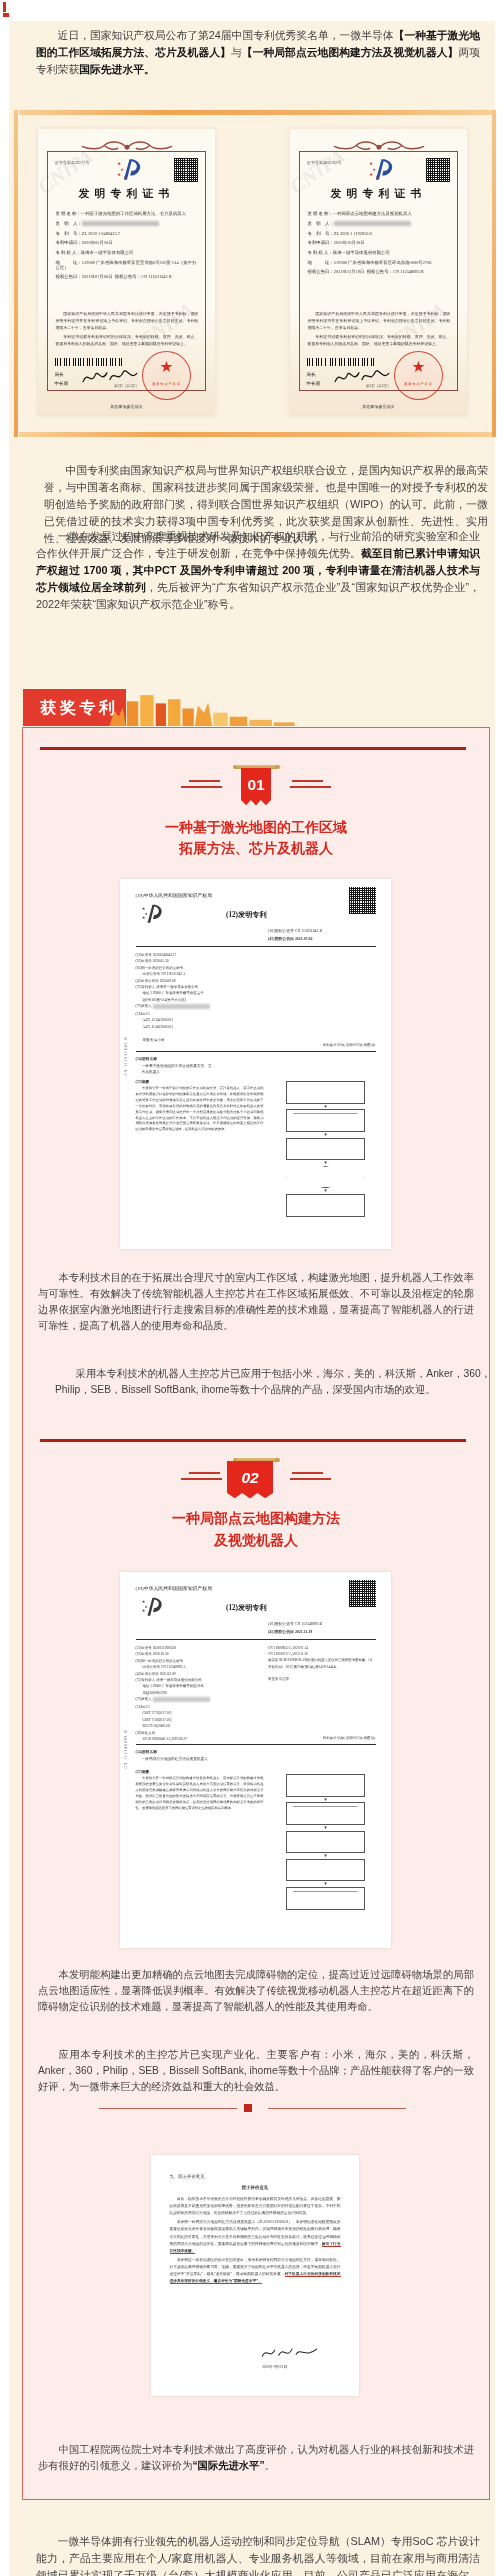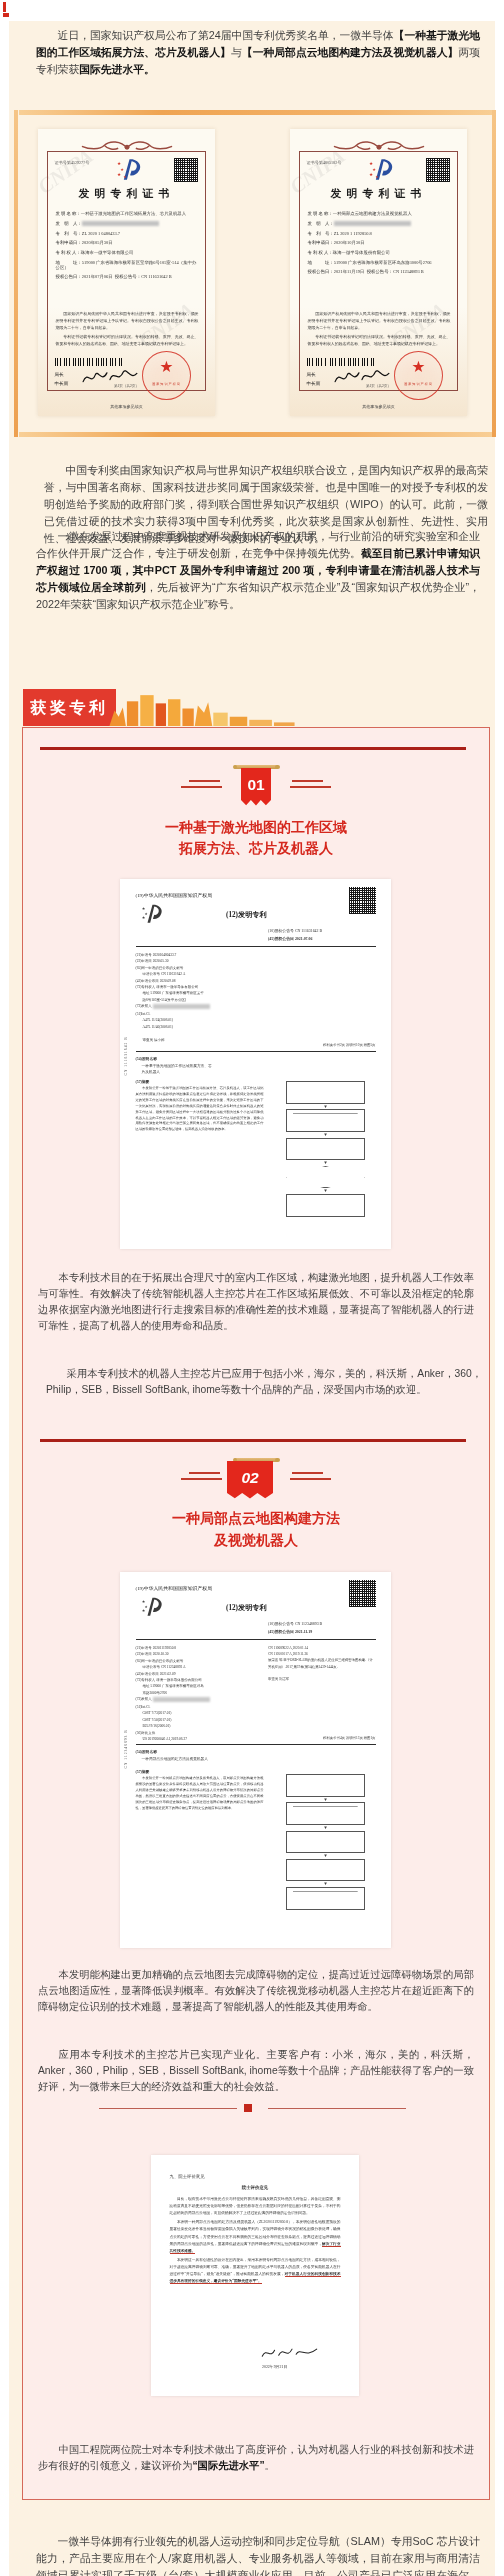--- a/index.html
+++ b/index.html
@@ -23,21 +23,21 @@
   .flab{color:#222;}
   .masked{display:inline-block;width:77px;height:5.2px;background:#c2c2c2;filter:blur(0.8px);vertical-align:middle;}
   .legal{font-size:3.9px;line-height:7px;text-align:justify;text-indent:2em;color:#333;margin:0 0 1.5px 0;}
   .barcode{background:repeating-linear-gradient(90deg,#111 0 1px,transparent 1px 2.1px,#111 2.1px 2.6px,transparent 2.6px 4.6px);}
   .seal{border-radius:50%;border:1.5px solid rgba(210,44,32,.85);
         background:radial-gradient(circle,rgba(255,70,50,.07),rgba(255,70,50,.02));text-align:center;}
   .seal .star{color:#d63024;font-size:15.5px;line-height:30px;}
   .seal .sealtxt{font-size:3.1px;color:#c8392b;letter-spacing:1px;}
   
   .banner{background:#e23a2d;color:#fff;font-weight:bold;font-size:16px;letter-spacing:3.6px;
-          text-align:center;line-height:37px;}
+          text-align:center;line-height:37px;padding-left:10px;}
   .card{background:#fdedea;border:0.5px solid #d5685a;}
   .rule{background:#a92018;height:3.1px;}
   .ribbon{background:#e3271c;color:#fff;font-weight:bold;font-size:15.5px;text-align:center;
           clip-path:polygon(0 0,100% 0,100% 80%,83% 93%,66% 80%,50% 94%,33% 80%,17% 93%,0 80%);}
   .hanger{background:linear-gradient(180deg,#e7bd7c,#c89a4e);border-radius:1.5px;}
   .knob{position:absolute;width:4.1px;height:4.1px;border-radius:50%;background:#caa04e;top:-0.5px;}
   .dash{position:absolute;height:1.5px;background:#c0392b;}
   .ptitle{color:#d5281e;font-weight:bold;font-size:14px;line-height:21.6px;text-align:center;width:100%;}
   .doc{background:#fff;box-shadow:0 0 3.1px rgba(0,0,0,.10);font-size:3.5px;color:#333;}
   .ml{white-space:pre-line;}
@@ -244,21 +244,21 @@
         <div class="flowbox"></div>
           <div class="flowarr">▼</div>
         <div class="flowbox" style="clip-path:polygon(50% 0,100% 50%,50% 100%,0 50%);"></div>
           <div class="flowarr">▼</div>
         <div class="flowbox"></div>
       </div>
       <div class="abs" style="left:-14.4px;top:175px;transform:rotate(-90deg);font-size:3.6px;color:#555;letter-spacing:1px;">CN 111631642 B</div>
     </div>
 
     <p class="abs para" style="left:15px;top:542px;width:436px;margin:0;font-size:10.3px;line-height:16px;">本专利技术目的在于拓展出合理尺寸的室内工作区域，构建激光地图，提升机器人工作效率与可靠性。有效解决了传统智能机器人主控芯片在工作区域拓展低效、不可靠以及沿框定的轮廓边界依据室内激光地图进行行走搜索目标的准确性差的技术难题，显著提高了智能机器人的行进可靠性，提高了机器人的使用寿命和品质。</p>
-    <p class="abs para" style="left:23px;top:638px;width:436px;margin:0;font-size:10.3px;line-height:16px;">采用本专利技术的机器人主控芯片已应用于包括小米，海尔，美的，科沃斯，Anker，360，Philip，SEB，Bissell SoftBank, ihome等数十个品牌的产品，深受国内市场的欢迎。</p>
+    <p class="abs para" style="left:32px;top:638px;width:436px;margin:0;font-size:10.3px;line-height:16px;">采用本专利技术的机器人主控芯片已应用于包括小米，海尔，美的，科沃斯，Anker，360，Philip，SEB，Bissell SoftBank, ihome等数十个品牌的产品，深受国内市场的欢迎。</p>
 
     <div class="abs rule" style="left:17px;top:711px;width:426px;"></div>
 
     <div class="abs hanger" style="left:211px;top:730px;width:44px;height:4.1px;">
       <span class="knob" style="left:-1.5px;"></span>
         <span class="knob" style="right:-1.5px;"></span>
     </div>
     <div class="abs ribbon" style="left:204px;top:733px;width:46px;height:40px;line-height:33px;font-style:italic;">02</div>
     <div class="dash" style="left:166px;top:744px;width:31px;"></div>
     <div class="dash" style="left:158px;top:750px;width:41px;"></div>

